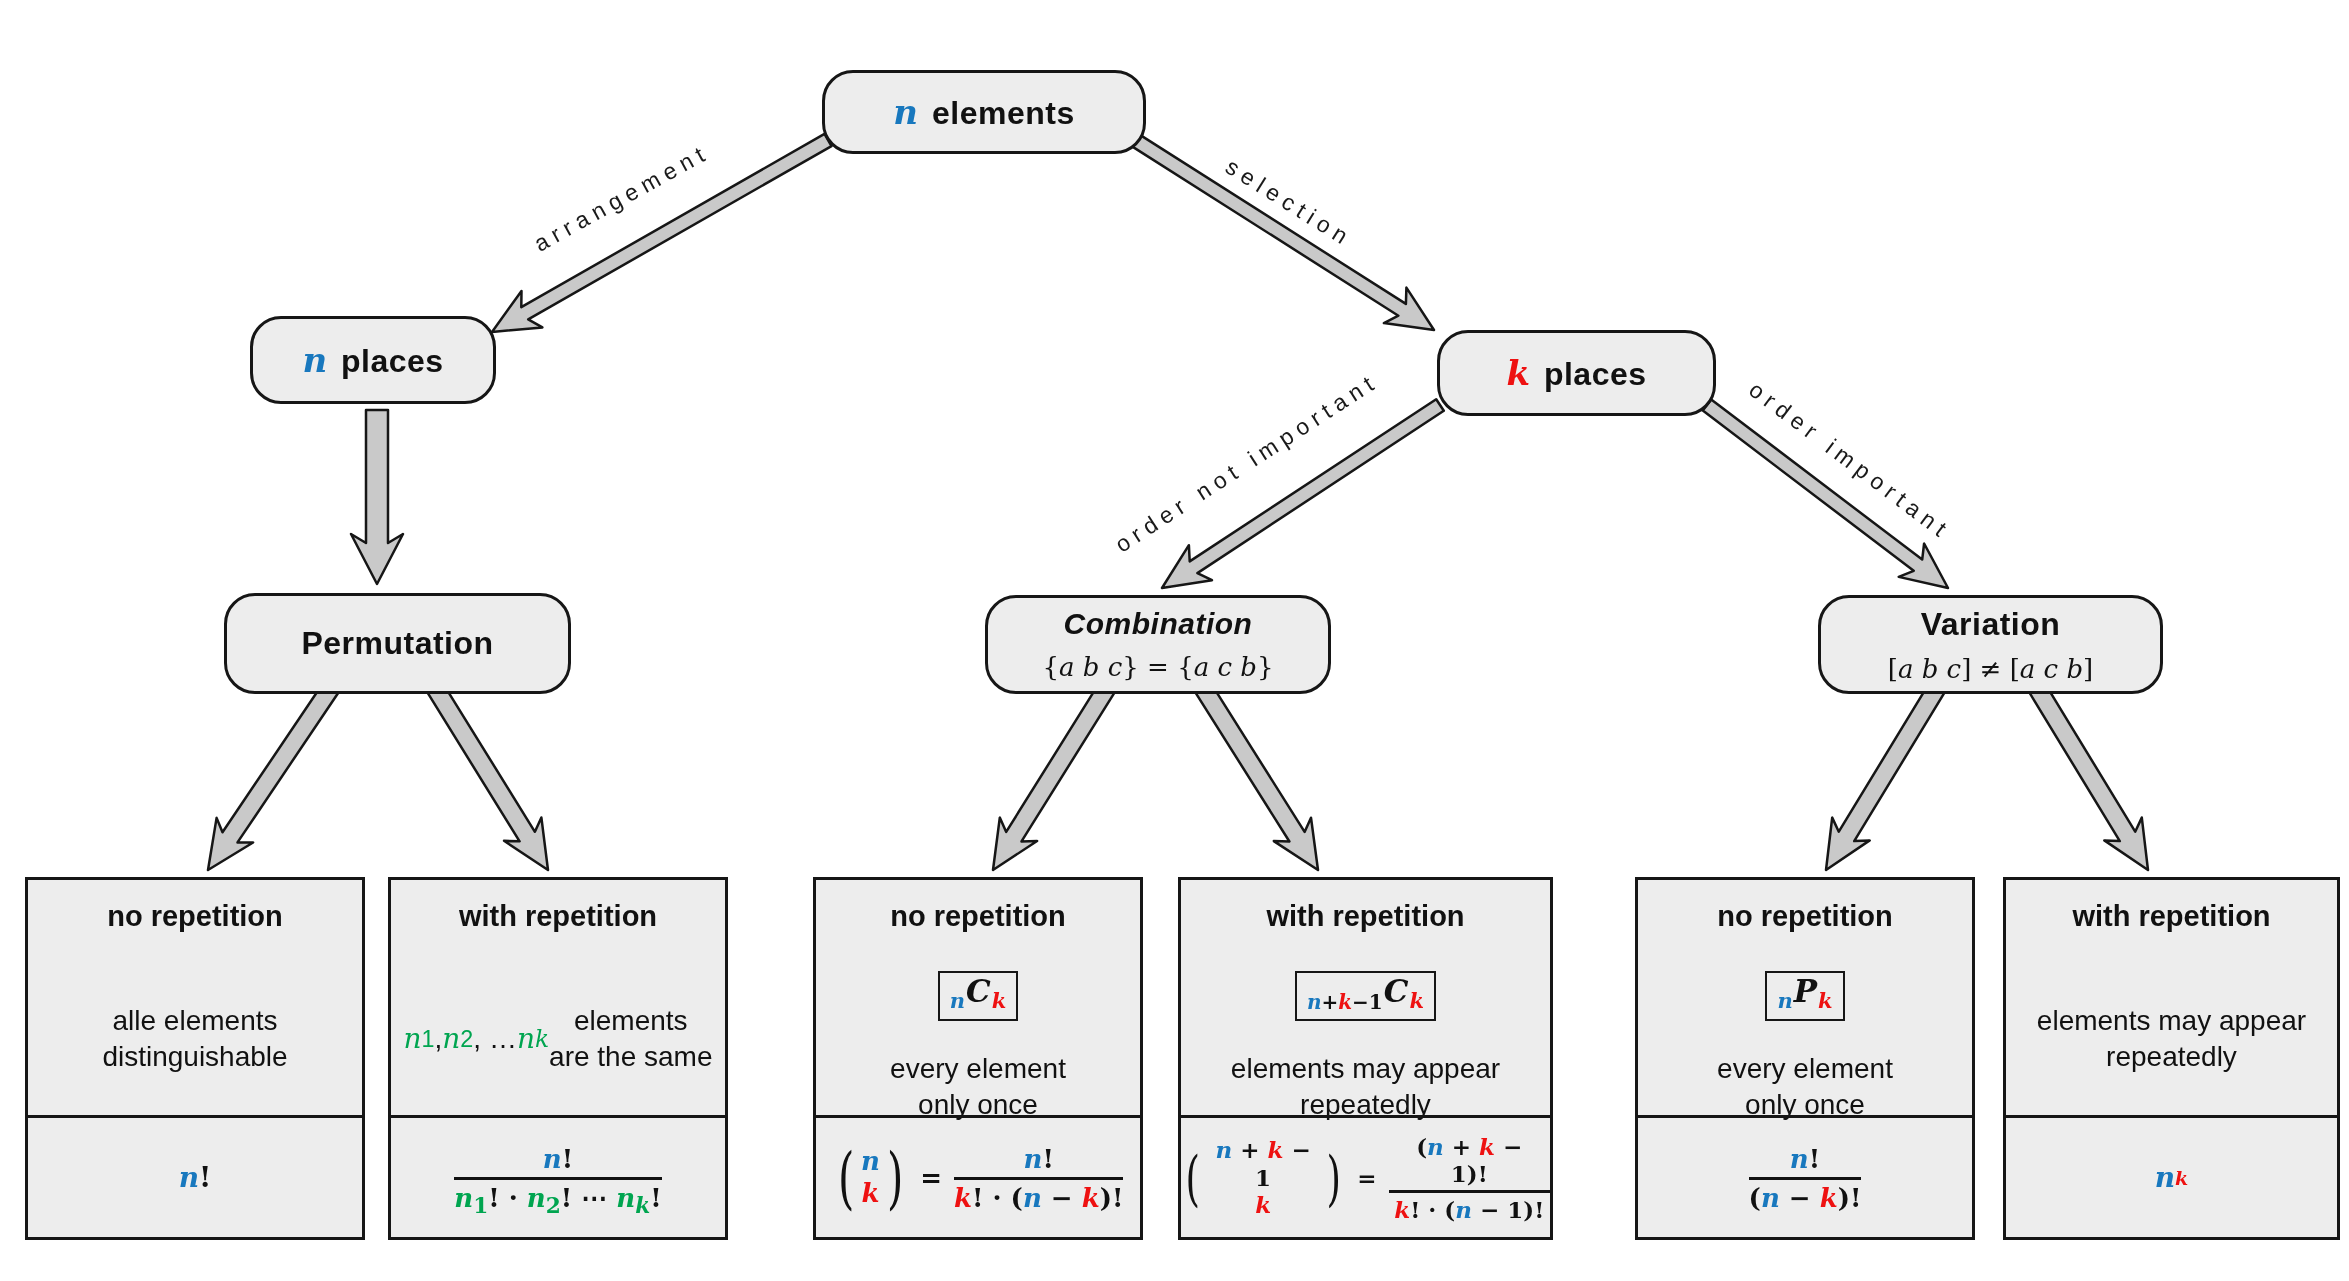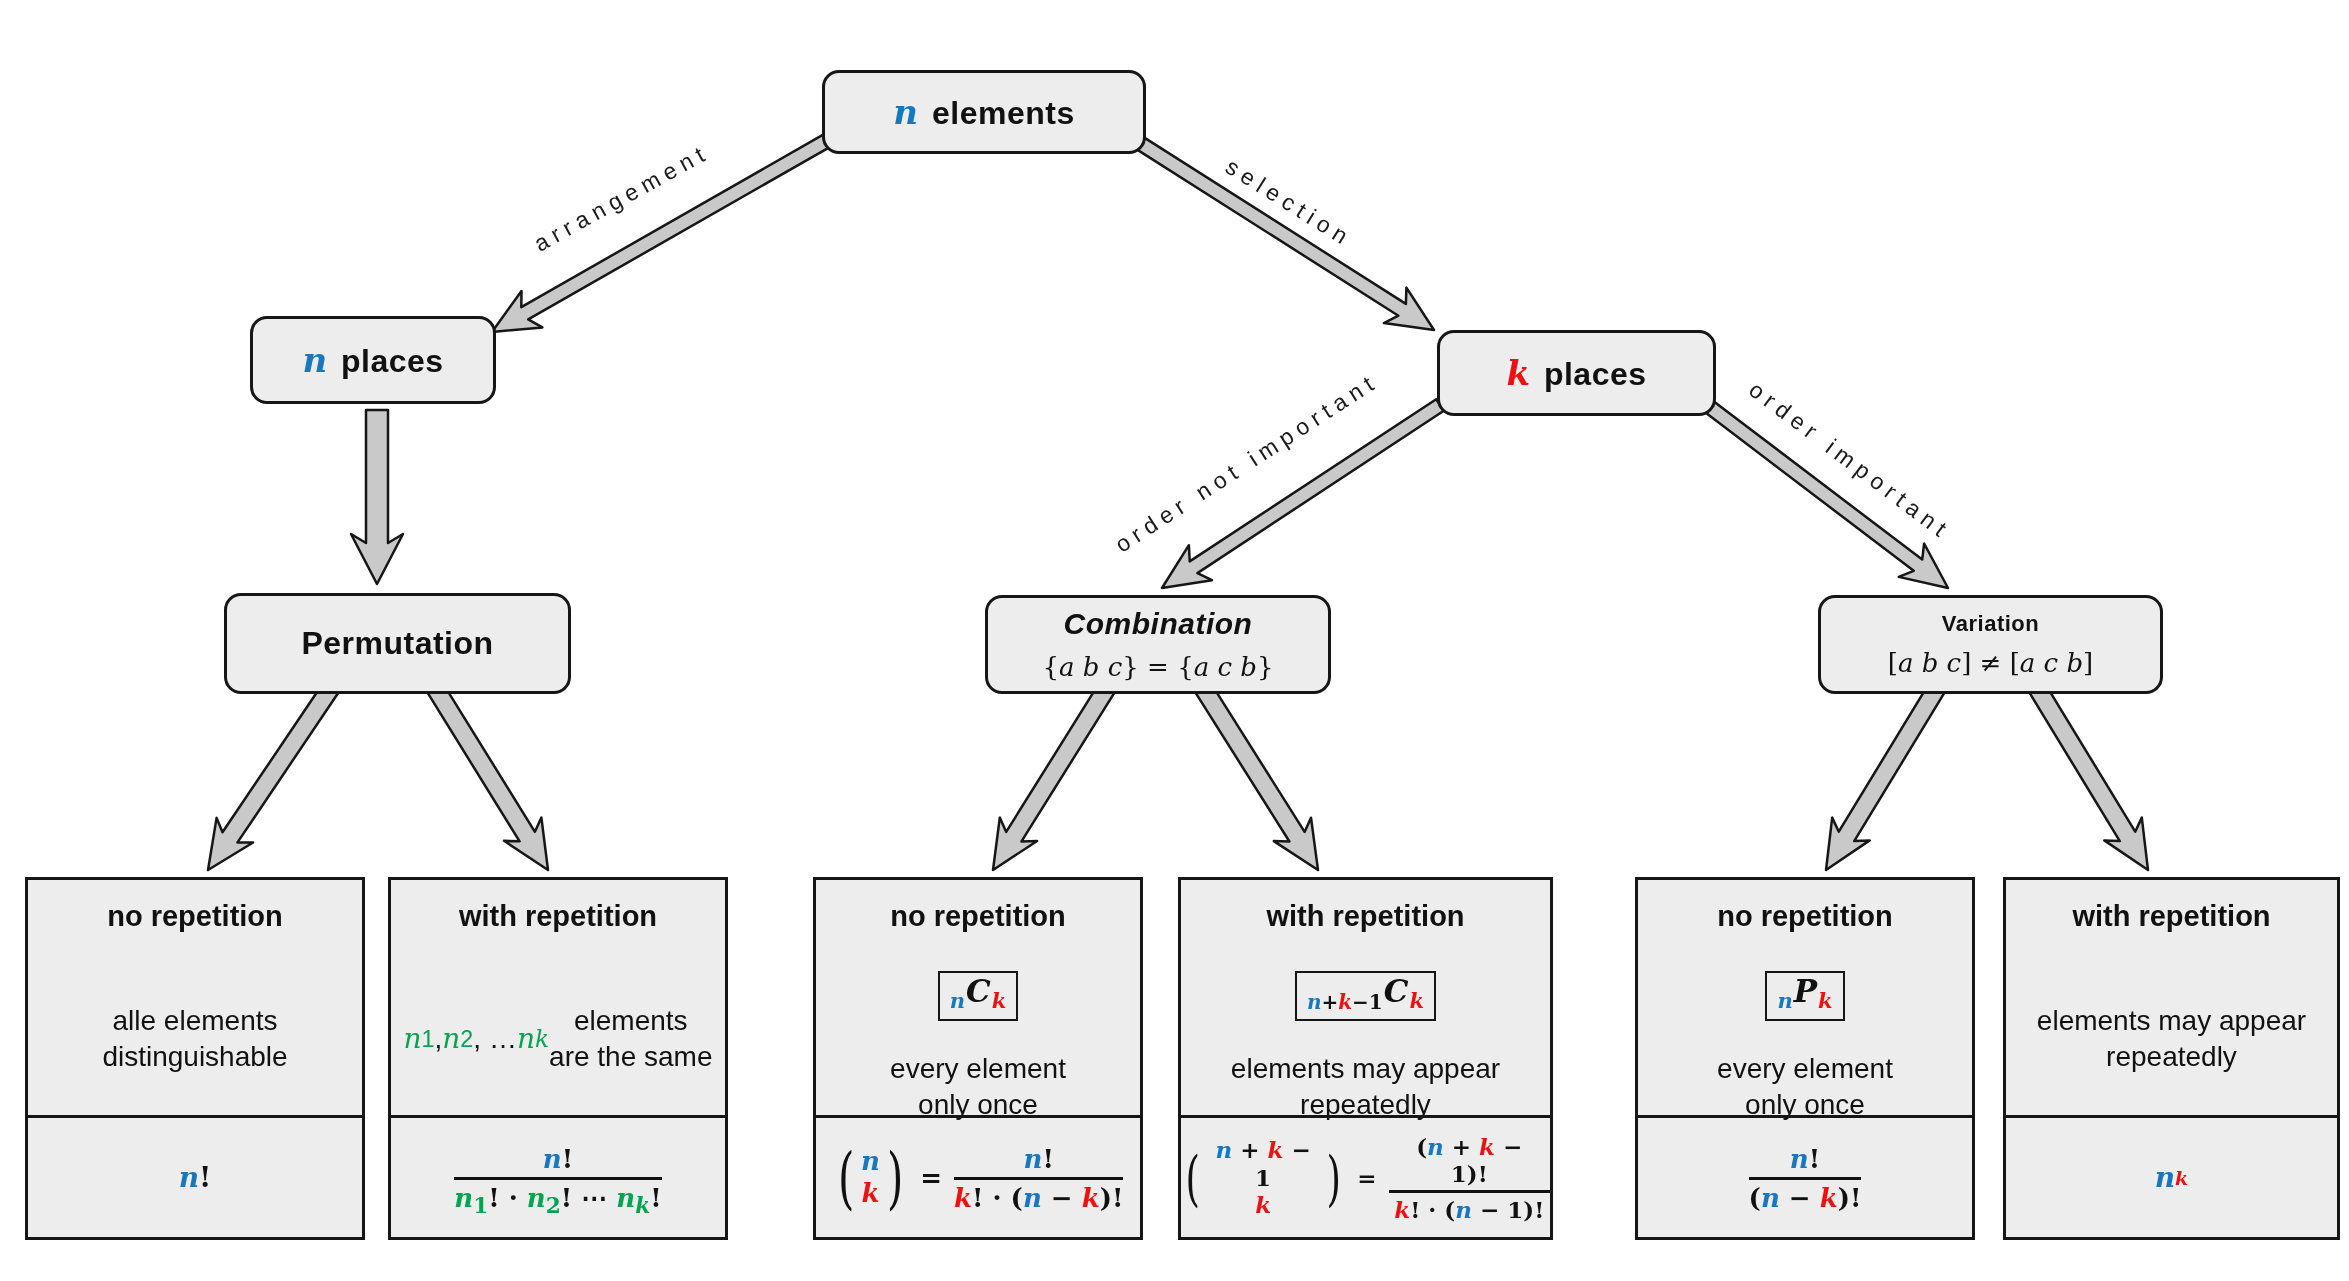--- a/index.html
+++ b/index.html
@@ -1,21 +1,21 @@
 <!DOCTYPE html>
 <html><head>
 <meta charset="utf-8">
 <style>
   html,body{margin:0;padding:0;background:#ffffff;}
   #canvas{position:relative;width:2349px;height:1281px;background:#ffffff;overflow:hidden;
           font-family:"Liberation Sans","DejaVu Sans",sans-serif;color:#111;}
   #arrows{position:absolute;left:0;top:0;z-index:1;}
 
   
-  .node{position:absolute;z-index:2;background:#ededed;border:3px solid #161616;border-radius:17px;
+  .node{position:absolute;z-index:2;background:#ededed;border:3px solid #161616;border-radius:31px;
         display:flex;flex-direction:column;align-items:center;justify-content:center;text-align:center;}
   .node-text{font-weight:bold;font-size:32px;letter-spacing:.5px;}
   .node-sub{font-family:"DejaVu Serif","Liberation Serif",serif;font-size:26px;margin-top:11px;}
 
   
   .edge-label{position:absolute;z-index:3;white-space:nowrap;font-size:23px;letter-spacing:6px;
               color:#1a1a1a;transform-origin:center center;}
 
   
   .card{position:absolute;z-index:2;top:877px;height:363px;background:#ededed;border:3px solid #161616;
@@ -86,21 +86,21 @@
   </div>
 
   <div class="node" style="left:224px;top:593px;width:341px;height:95px;">
     <div class="node-text">Permutation</div>
   </div>
   <div class="node" style="left:985px;top:595px;width:340px;height:93px;">
     <div class="node-text" style="font-size:30px;font-style:italic;">Combination</div>
     <div class="node-sub">{<span class="mi">a b c</span>} = {<span class="mi">a c b</span>}</div>
   </div>
   <div class="node" style="left:1818px;top:595px;width:339px;height:93px;">
-    <div class="node-text" style="font-size:22px;">Variation</div>
+    <div class="node-text" style="font-size:32px;">Variation</div>
     <div class="node-sub">[<span class="mi">a b c</span>] ≠ [<span class="mi">a c b</span>]</div>
   </div>
 
   <div class="card" style="left:25px;width:340px;">
     <div class="card-top">
       <div class="card-header">no repetition</div>
       <div class="card-desc">alle elements<br>distinguishable</div>
     </div>
     <div class="card-formula"><span class="mv b">n</span>!</div>
   </div>

